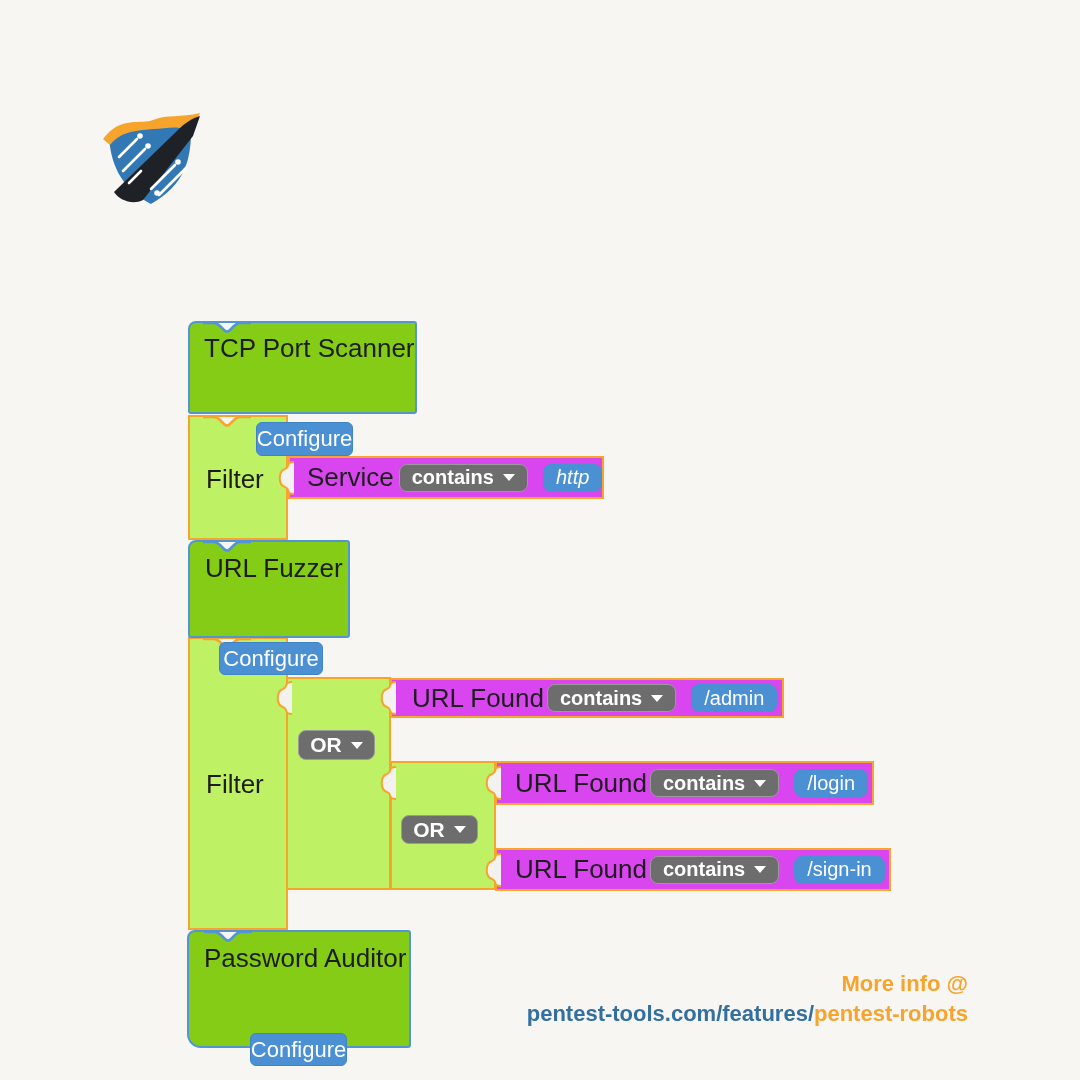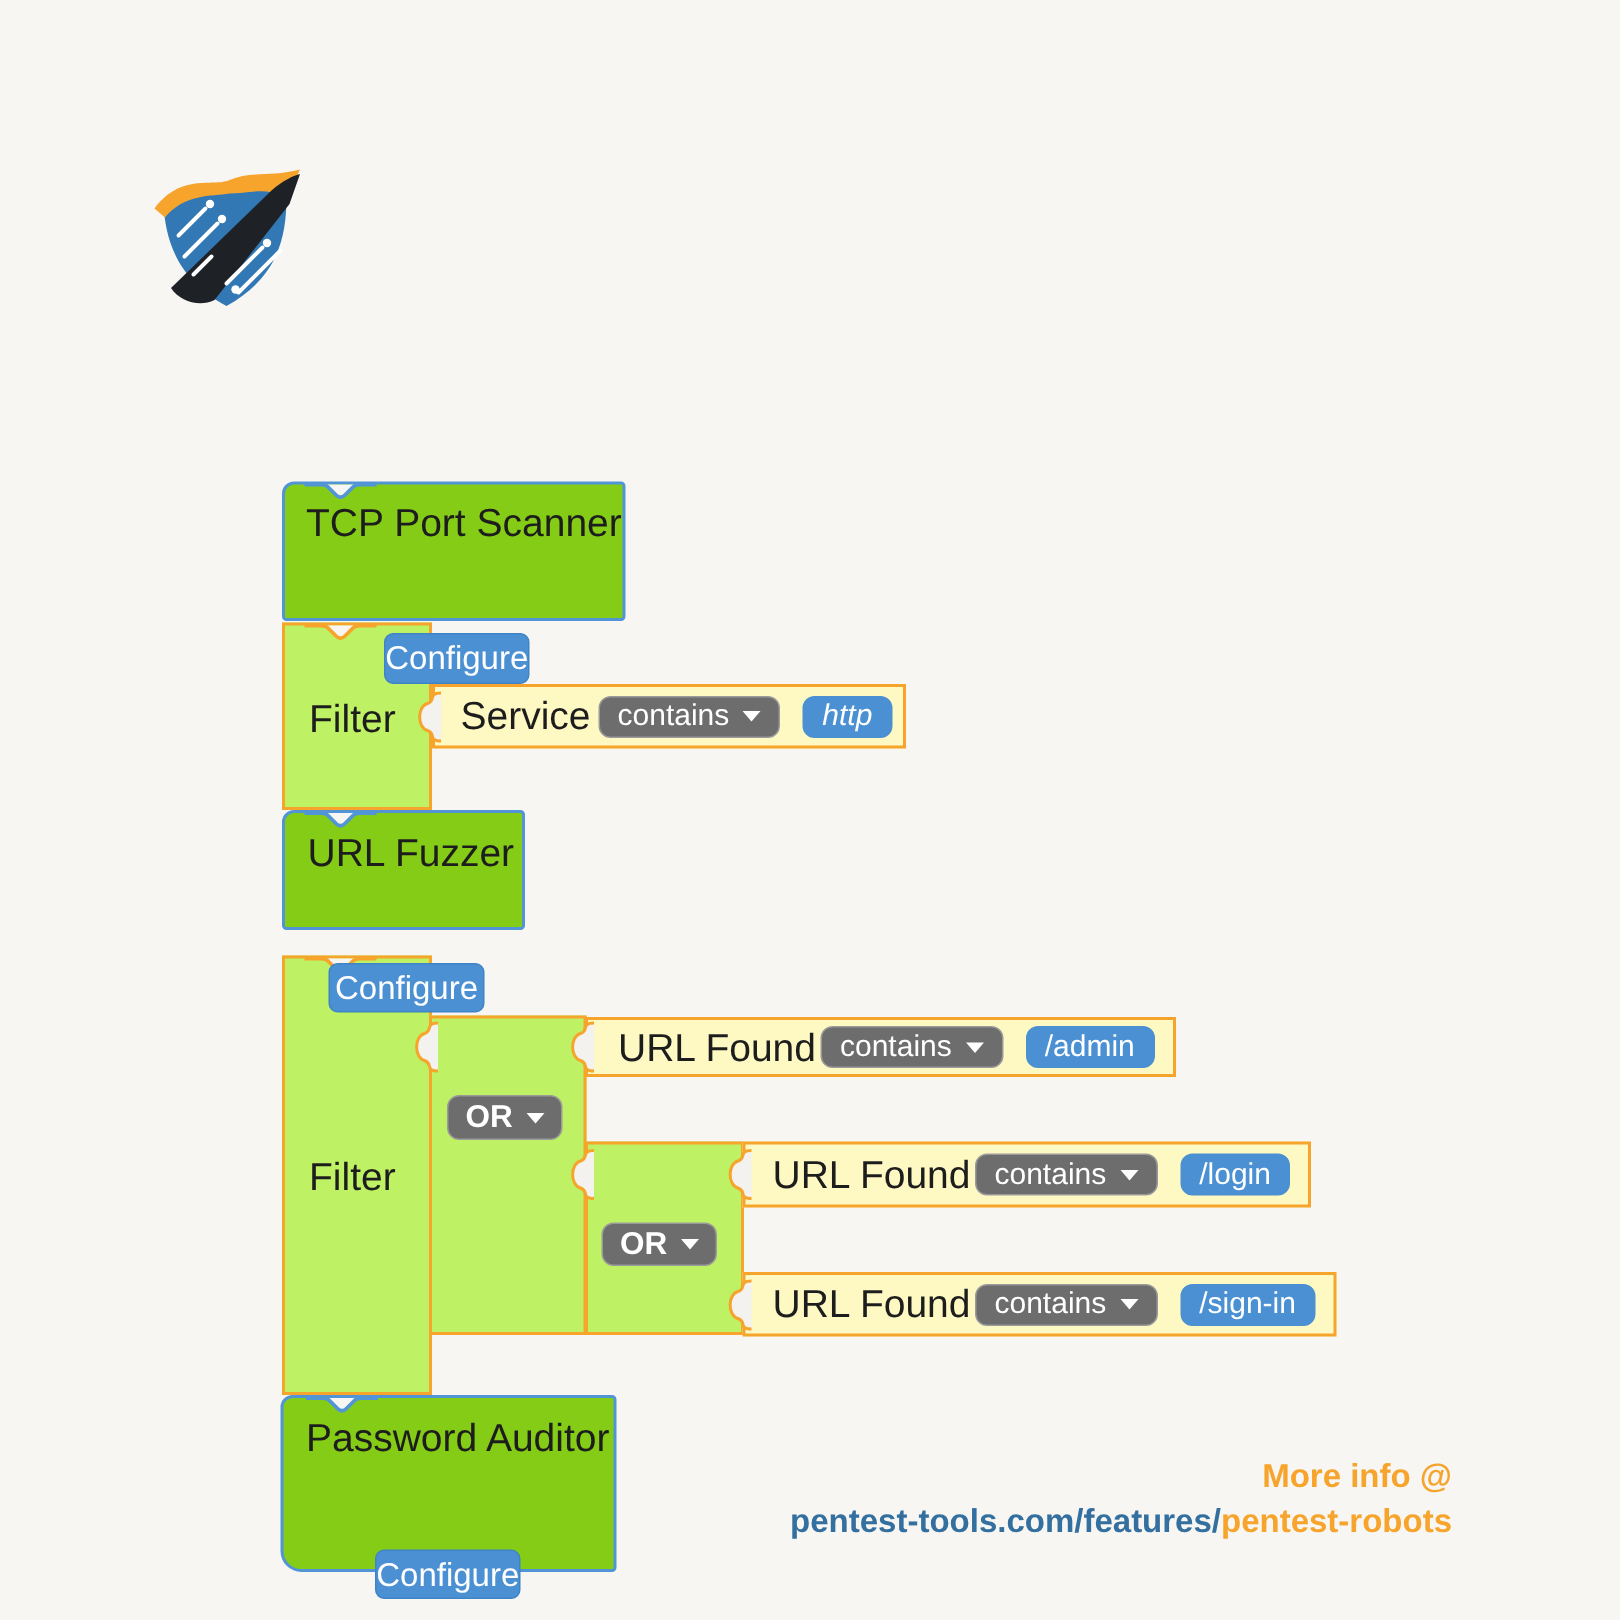--- a/index.html
+++ b/index.html
@@ -12,36 +12,36 @@
   .logo { position:absolute; left:99px; top:101px; width:104px; height:110px; }
   .title {
     position:absolute; left:239px; top:108px;
     font-size:58px; line-height:70px; font-weight:bold;
     letter-spacing:-1.5px; color:#161616;
   }
   
   .blk { position:absolute; box-sizing:border-box; }
   .blue-blk  { border:2px solid #5295d6; background:#84cc16; border-radius:8px 3px 3px 3px; }
   .orange-blk{ border:2px solid #f6a42c; background:#bef264; }
-  .cond-row  { border:2px solid #f6a42c; background:#fef9c3; display:flex; align-items:center; }
+  .cond-row  { border:2px solid #f6a42c; background:#d946ef; display:flex; align-items:center; }
   .blk-label { font-size:26px; color:#1d1d1d; white-space:nowrap; }
   .abs { position:absolute; }
   .cfg-btn {
     position:absolute; background:#4a90d2; color:#ffffff; font-size:22px;
     border:1px solid #3f84c6; border-radius:6px; cursor:pointer;
     display:flex; align-items:center; justify-content:center;
     font-family:"Liberation Sans", sans-serif;
     margin-top:48px;
   }
   .pill {
     height:28px; border-radius:8px; box-sizing:border-box;
     display:inline-flex; align-items:center; justify-content:center;
     padding:0 12px; font-size:20px; color:#ffffff; white-space:nowrap;
   }
-  .pill-gray { background:#6d6d6d; border:1px solid #9a9a9a; cursor:pointer; }
+  .pill-gray { background:#6d6d6d; border:1px solid #9a9a9a; cursor:pointer;font-weight:bold; }
   .pill-blue { background:#4a90d2; border:1px solid #4a90d2; cursor:pointer; }
   .caret {
     width:0; height:0; margin-left:9px;
     border-left:6px solid transparent; border-right:6px solid transparent;
     border-top:7px solid #ffffff;
   }
   .or-pill {
     position:absolute; background:#6d6d6d; border:1px solid #9a9a9a; border-radius:8px;
     color:#fff; font-size:21px; display:flex; align-items:center; justify-content:center;
     cursor:pointer; box-sizing:border-box;font-weight:bold;
@@ -96,21 +96,21 @@
   </div>
 
   <div class="blk blue-blk" style="left:188px; top:321px; width:229px; height:93px;">
     <div class="blk-label abs" style="left:14px; top:10px;">TCP Port Scanner</div>
     <button class="cfg-btn" style="left:66px; top:51px; width:97px; height:34px;">Configure</button>
     <svg class="notch" style="left:12px;" width="50" height="16" viewBox="0 0 50 16">
       <path d="M1,3 L12,3 C15,3 16,4 18,6 L22,10 C24,12 26,12 28,10 L32,6 C34,4 35,3 38,3 L49,3" fill="#f7f6f3" stroke="#5295d6" stroke-width="2.5"></path>
     </svg>
   </div>
 
-  <div class="blk blue-blk" style="left:188px; top:540px; width:162px; height:80px;">
+  <div class="blk blue-blk" style="left:188px; top:540px; width:162px; height:98px;">
     <div class="blk-label abs" style="left:15px; top:11px;">URL Fuzzer</div>
     <button class="cfg-btn" style="left:29px; top:52px; width:104px; height:33px;">Configure</button>
     <svg class="notch" style="left:12px;" width="50" height="16" viewBox="0 0 50 16">
       <path d="M1,3 L12,3 C15,3 16,4 18,6 L22,10 C24,12 26,12 28,10 L32,6 C34,4 35,3 38,3 L49,3" fill="#f7f6f3" stroke="#5295d6" stroke-width="2.5"></path>
     </svg>
   </div>
 
   <div class="blk cond-row" style="left:288px; top:456px; width:316px; height:43px; padding-left:17px;">
     <div class="blk-label" style="margin-right:5px;">Service</div>
     <div class="pill pill-gray">

